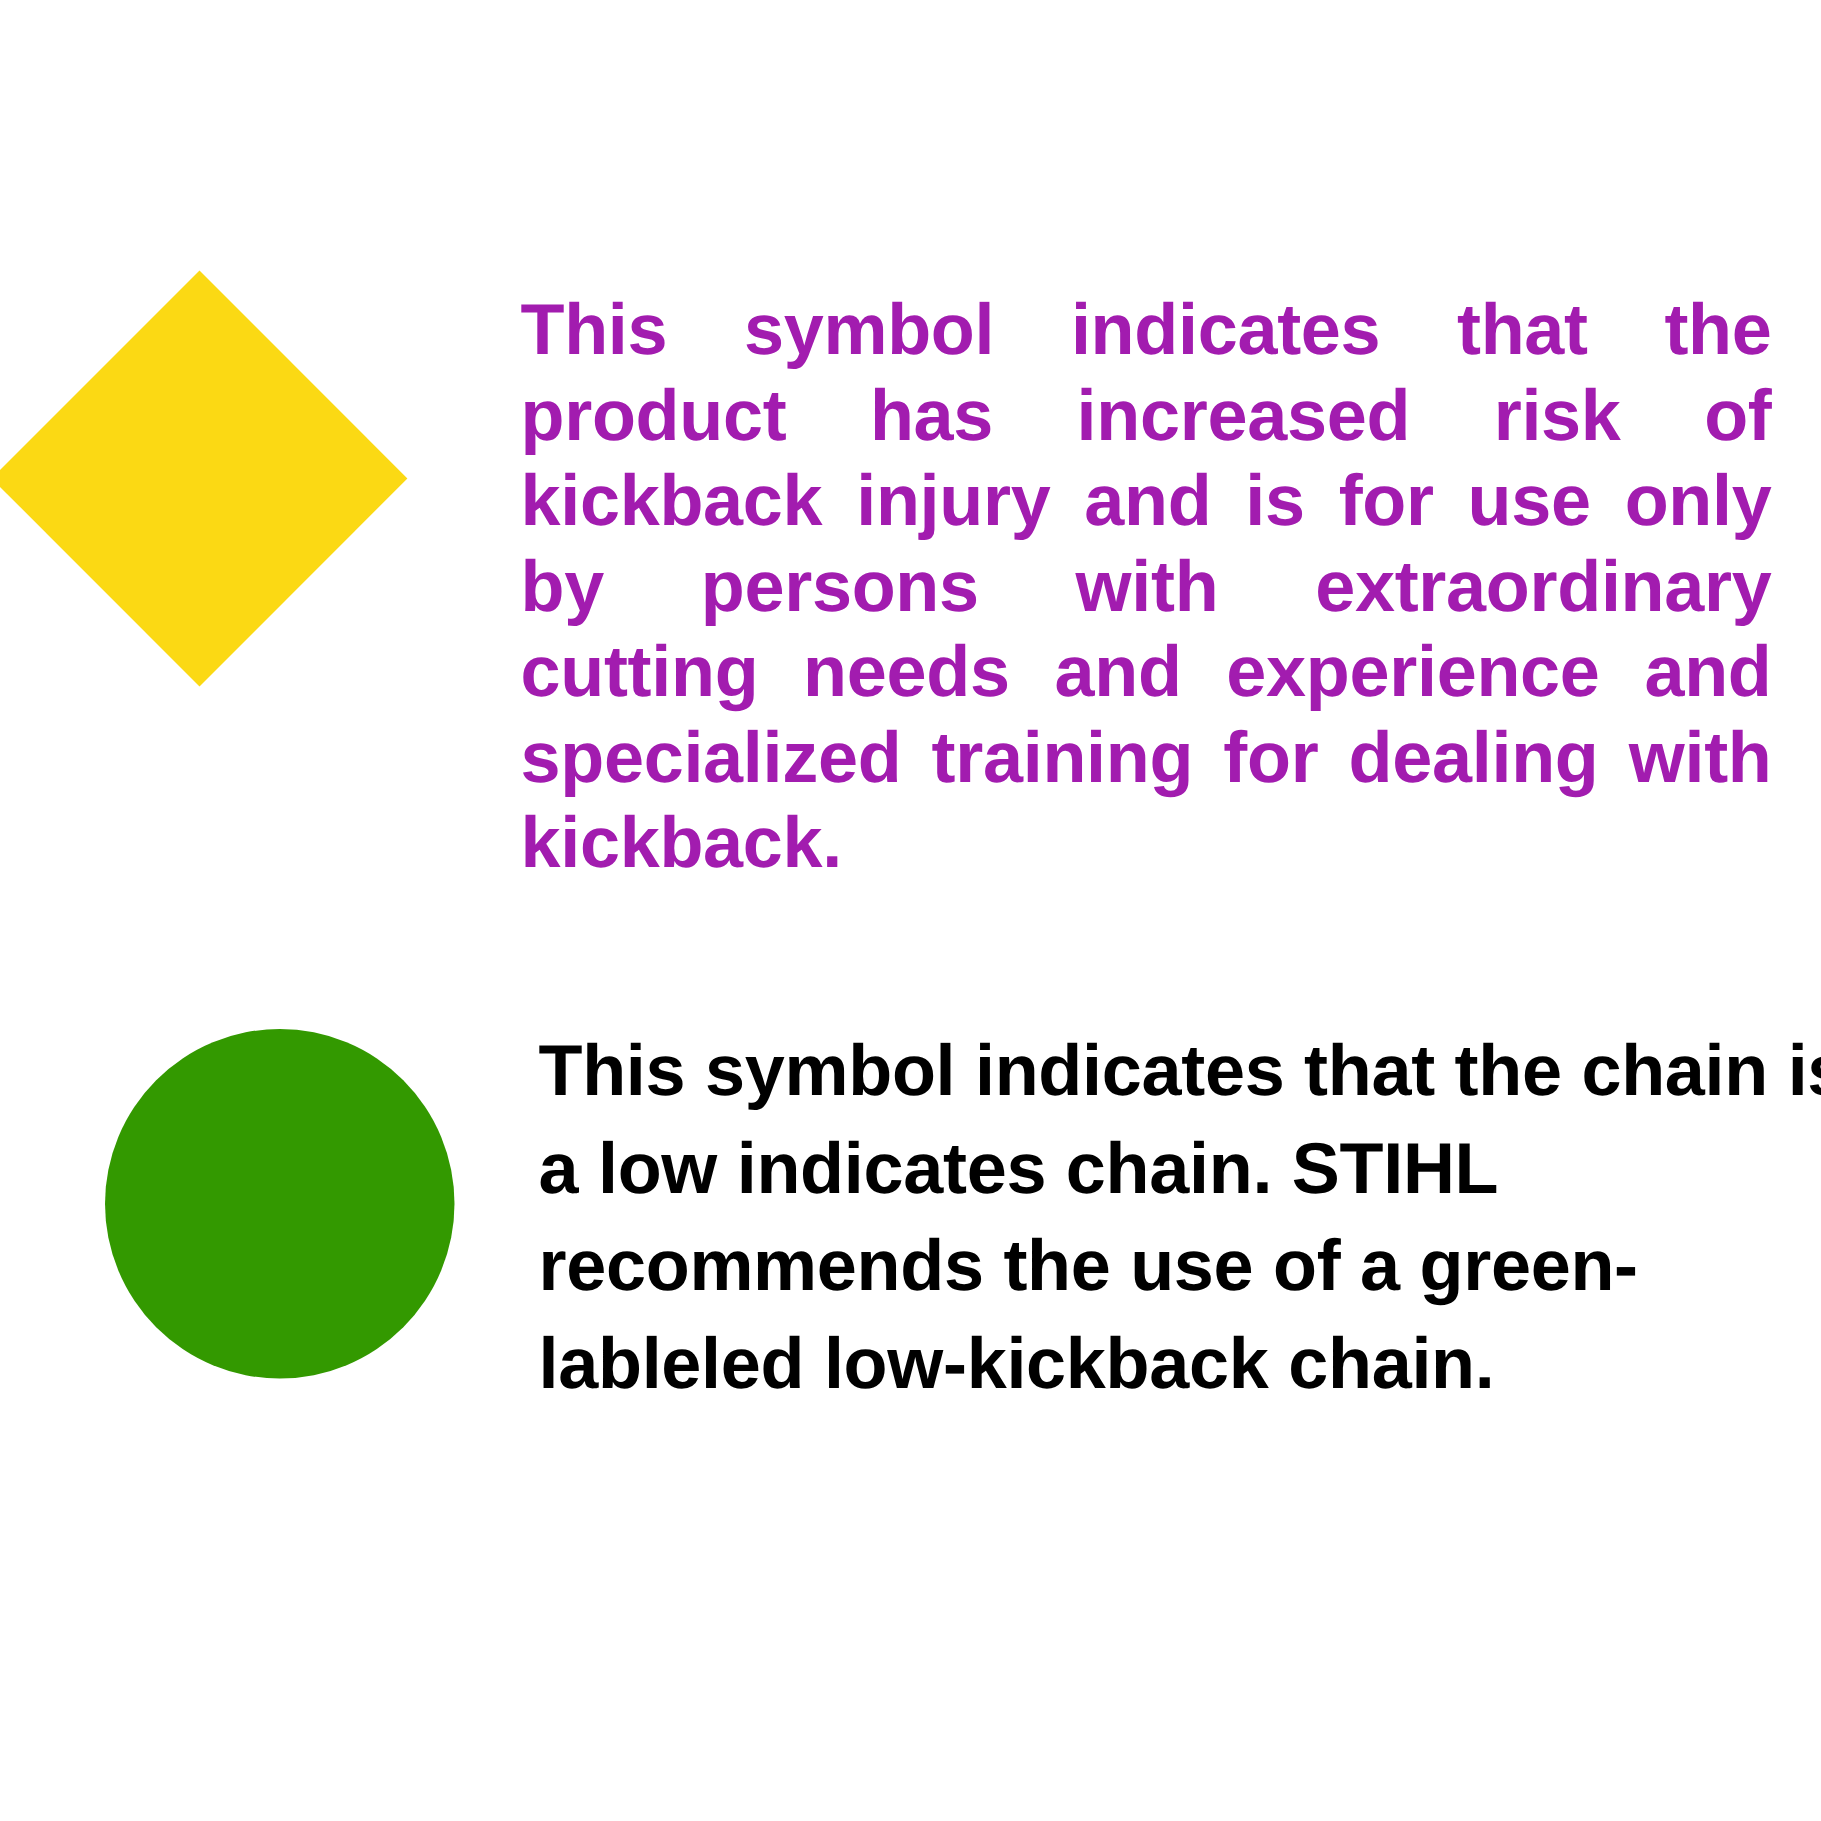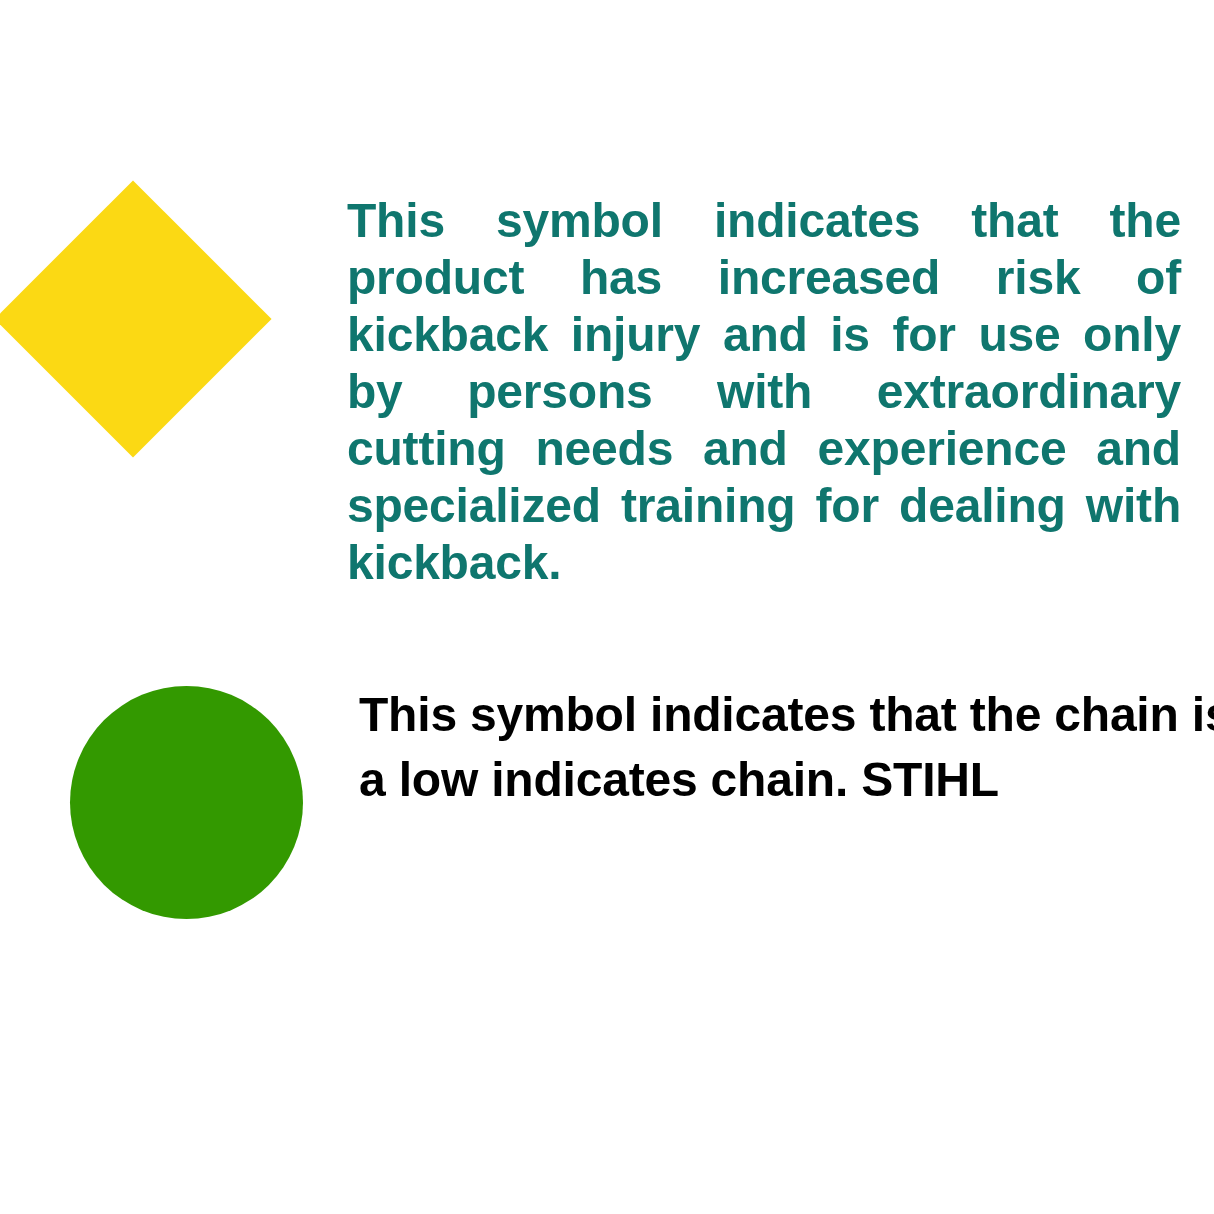--- a/index.html
+++ b/index.html
@@ -36,21 +36,21 @@
   }
 
   .text-block-kickback-warning {
     position: absolute;
     left: 347px;
     top: 192px;
     width: 834px;
     font-size: 48px;
     line-height: 57px;
     font-weight: 700;
-    color: #0f766e;
+    color: #a21caf;
     text-align: justify;
     text-justify: inter-word;
     letter-spacing: -0.2px;
   }
 
   
 
   .symbol-circle {
     position: absolute;
     left: 70px;
@@ -88,15 +88,17 @@
 
   <div class="text-block-kickback-warning">
     <span>This symbol indicates that the product has increased risk of kickback injury and is for use only by persons with extraordinary cutting needs and experience and specialized training for dealing with kickback.</span>
   </div>
 
   <div class="symbol-circle" style="background: rgb(51, 153, 0);"></div>
 
   <div class="text-block-low-kickback">
     <span class="text-line">This symbol indicates that the chain is</span>
     <span class="text-line">a low indicates chain. STIHL</span>
+    <span class="text-line">recommends the use of a green-</span>
+    <span class="text-line">lableled low-kickback chain.</span>
   </div>
 
 </div>
 
 </body></html>

